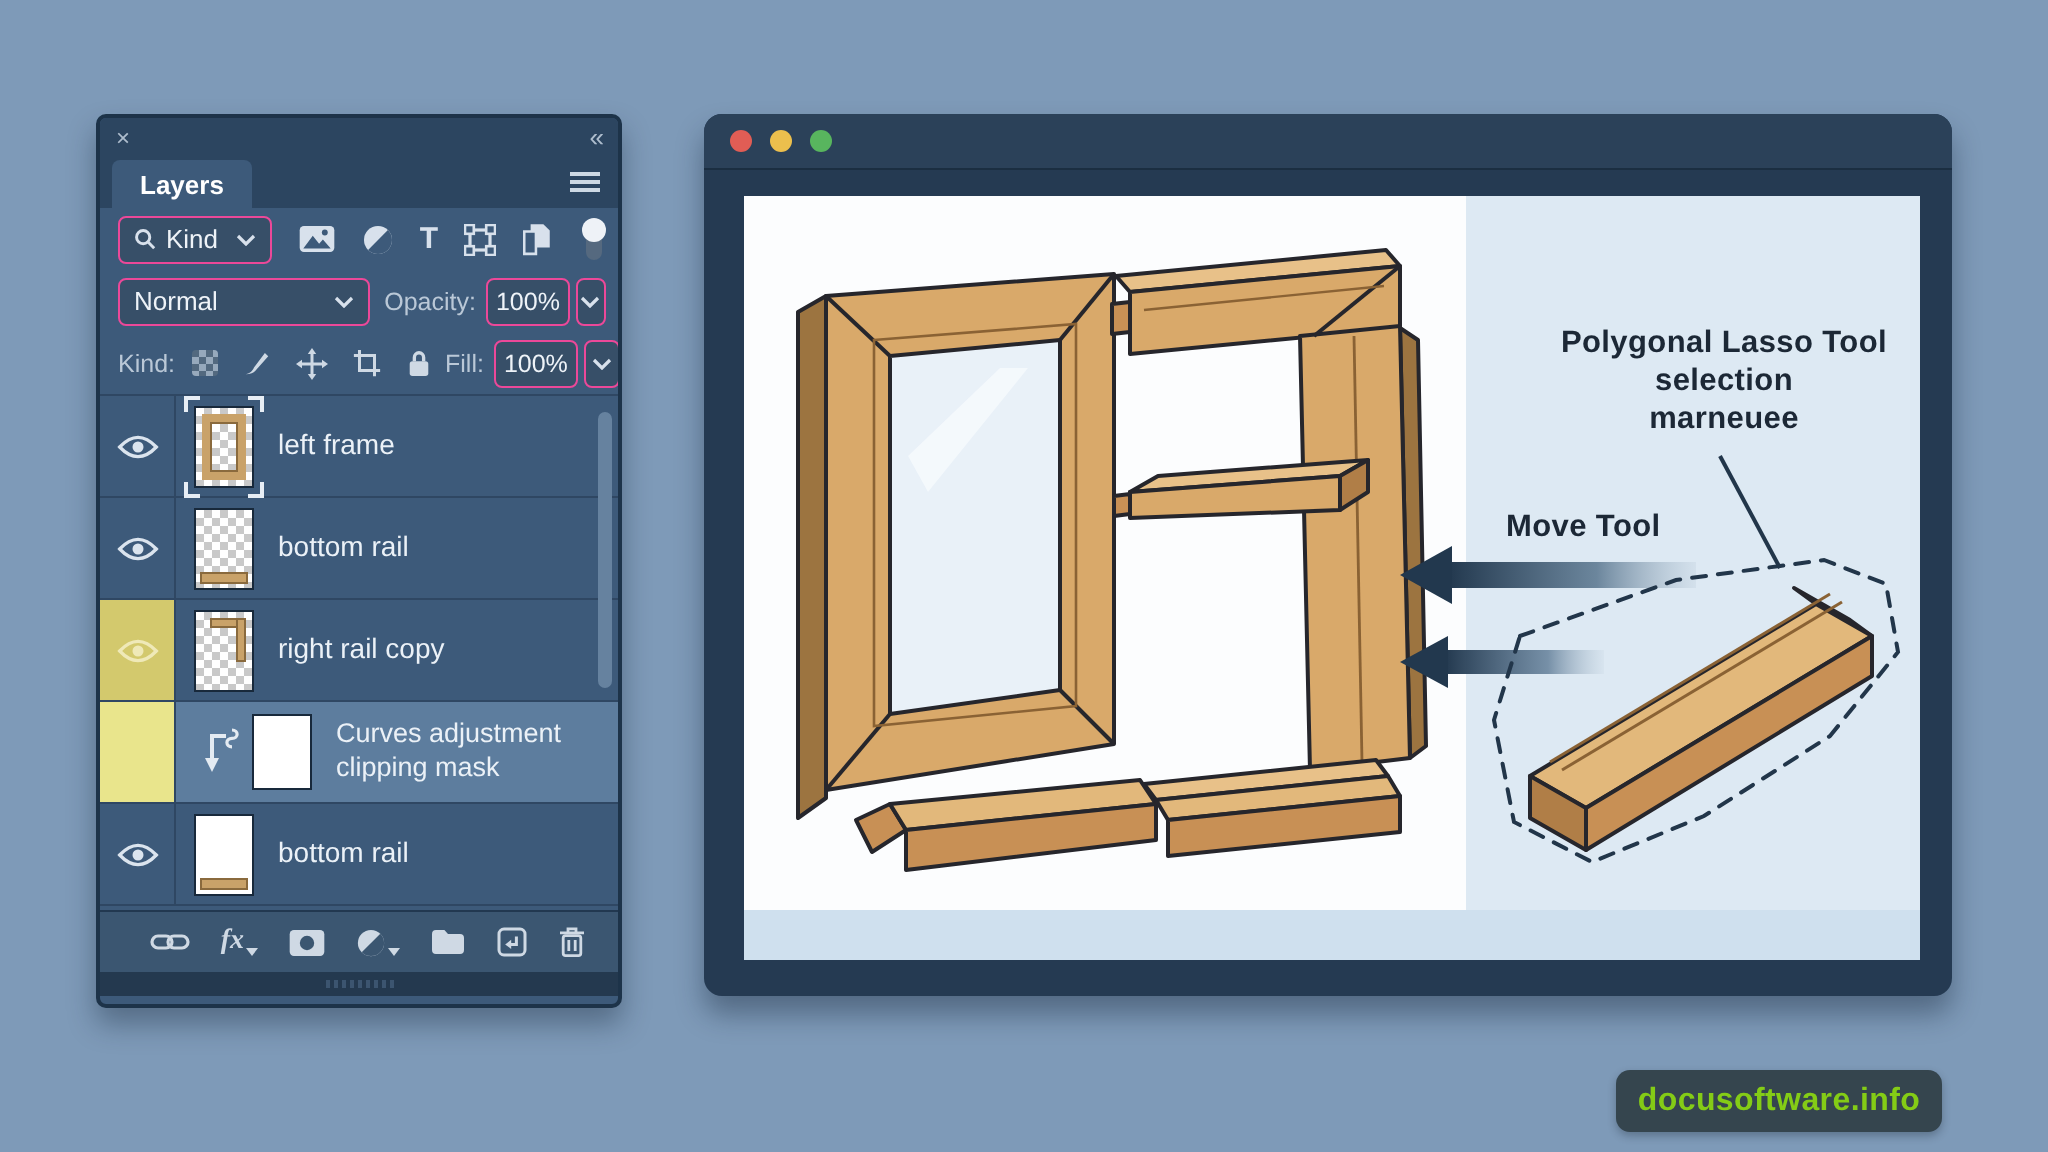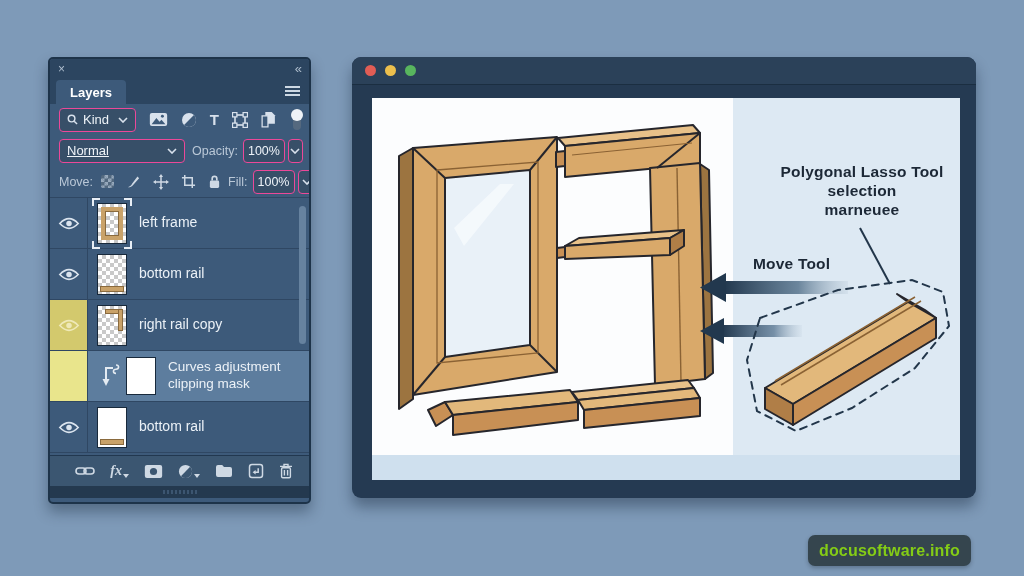--- a/index.html
+++ b/index.html
@@ -29,21 +29,21 @@
   .kind-combo{ width:99px; justify-content:flex-start; gap:5px; }
   .kind-combo .chev{ margin-left:auto; }
   .filter-icons{ display:flex; align-items:center; gap:13px; margin-left:13px; }
   .t-glyph{ font-weight:bold; font-size:15px; color:#d8e1ec; }
   .toggle-pin{ position:relative; width:12px; height:22px; margin-left:2px; }
   .toggle-pin .stem{ position:absolute; left:2px; top:6px; width:8px; height:15px;
     background:#55697f; border-radius:4px; }
   .toggle-pin .knob{ position:absolute; left:0; top:0; width:12px; height:12px;
     background:#eef2f7; border-radius:50%; }
 
-  .blend-select{ width:151px;text-decoration:underline; }
+  .blend-select{ width:151px; }
   .blend-select .chev{ margin-left:auto; }
   .lbl{ color:#bac8d7; font-size:12.5px; margin-left:7px; }
   .val-box{ width:42px; justify-content:center; margin-left:5px; padding:0 4px; font-size:12.5px;}
   .chev-box{ width:18px; justify-content:center; margin-left:3px; padding:0; }
 
   .lock-icons{ display:flex; align-items:center; gap:12px; margin-left:8px; }
   .checker-sm{ width:13px; height:13px; border-radius:2px;
     background-image:linear-gradient(45deg,#97a9bc 25%,transparent 25%,transparent 75%,#97a9bc 75%),
       linear-gradient(45deg,#97a9bc 25%,transparent 25%,transparent 75%,#97a9bc 75%);
     background-size:7px 7px; background-position:0 0,3.5px 3.5px; background-color:#53697f; }
@@ -181,21 +181,21 @@
     <span class="lbl">Opacity:</span>
     <div class="field val-box">100%</div>
     <div class="field chev-box">
       <svg width="10" height="6" viewBox="0 0 10 6">
         <polyline points="1,1 5,5 9,1" fill="none" stroke="#d8e1ec" stroke-width="1.6"></polyline>
       </svg>
     </div>
   </div>
 
   <div class="ctl-row lock-row">
-    <span class="lbl" style="margin-left:0">Move:</span>
+    <span class="lbl" style="margin-left:0">Kind:</span>
     <div class="lock-icons">
       <span class="checker-sm"></span>
       <svg width="15" height="15" viewBox="0 0 16 16">
         <path d="M2 14 C4.5 13.4 5.6 12.2 6.4 10.4 L12.2 2.6 L14 4.4 L7.6 11.6 C6.4 13.4 4.5 14 2 14 Z" fill="#cfd9e4"></path>
       </svg>
       <svg width="16" height="16" viewBox="0 0 16 16">
         <g stroke="#cfd9e4" stroke-width="1.5">
             <line x1="8" y1="2.5" x2="8" y2="13.5"></line>
             <line x1="2.5" y1="8" x2="13.5" y2="8"></line>
           </g>

